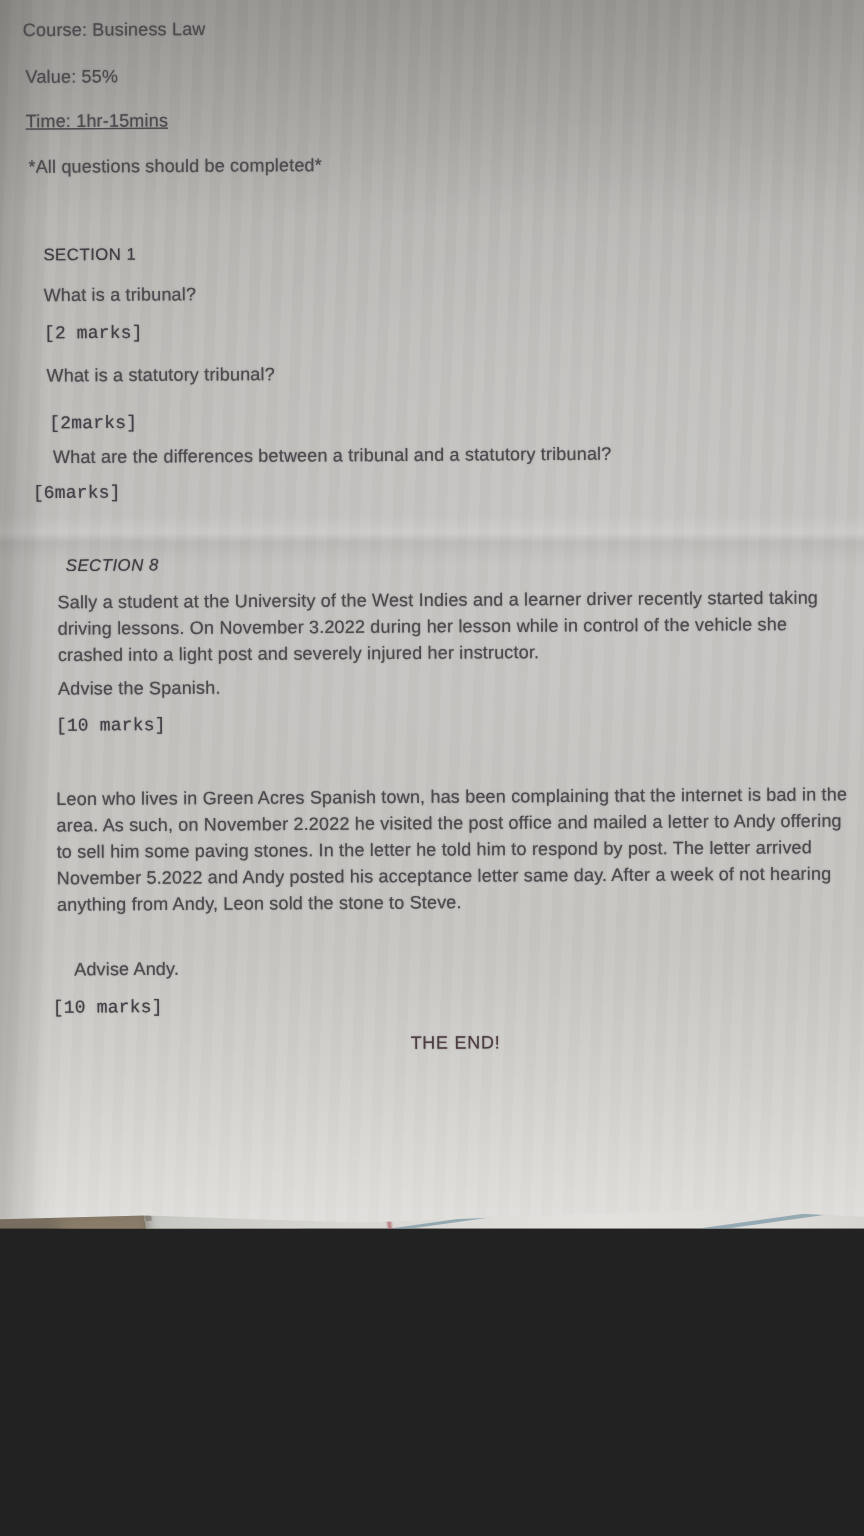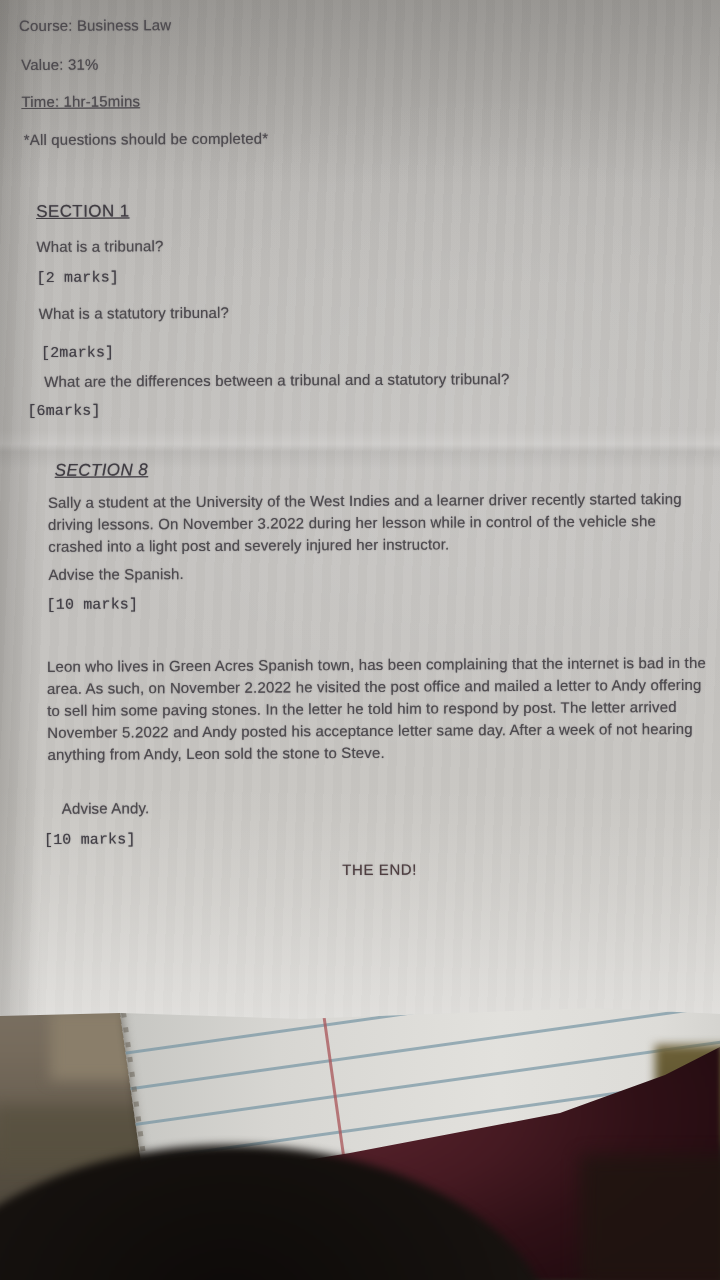--- a/index.html
+++ b/index.html
@@ -1,17 +1,17 @@
 <!DOCTYPE html>
 <html><head>
 <meta charset="utf-8">
 <style>
   html,body{margin:0;padding:0;background:#222;}
   .photo{
-    position:relative;width:720px;height:1280px;overflow:hidden;
+    position:relative;width:720px;height:1024px;overflow:hidden;
     background:#1a1512;
     font-family:"Liberation Sans", sans-serif;
   }
   
   .scene{position:absolute;left:0;top:985px;width:720px;height:295px;overflow:hidden;background:#2a241e;}
   .floor-bg{
     position:absolute;left:-10px;top:0;width:260px;height:300px;
     background:linear-gradient(180deg,#7b7163 0%,#766b5c 22%,#6b6153 40%,#585041 58%,#514a3e 72%,#3c352c 88%,#2f2922 100%);
     filter:blur(4px);
   }
@@ -82,21 +82,21 @@
   }
   .exam-content{
     position:absolute;left:0;top:0;width:720px;height:1024px;
     transform:rotate(-.35deg);
     color:#4e4b4f;
     font-size:15px;line-height:20px;letter-spacing:.15px;
     text-shadow:0 0 1.2px rgba(88,85,90,.85);
   }
   .exam-content p, .exam-content h3{position:absolute;margin:0;font-weight:normal;}
   .marks{font-weight:bold;color:#434047;font-family:Liberation Mono, monospace;}
-  .sec-heading{font-weight:bold;text-decoration:underline;color:#403d43;font-size:17px;letter-spacing:.4px;}
+  .sec-heading{font-weight:bold;color:#403d43;font-size:14px;letter-spacing:.4px;}
   .para{width:652px;line-height:22px;}
   .course{left:22px;top:14px;}
   .value{left:24px;top:53px;}
   .time{left:24px;top:90px;text-decoration:underline;}
   .note{left:26px;top:128px;}
   .s1-heading{left:38px;top:200px;}
   .q1{left:38px;top:235px;}
   .q1m{left:38px;top:267px;}
   .q2{left:40px;top:302px;}
   .q2m{left:42px;top:342px;}
@@ -130,21 +130,21 @@
     <div class="olive-patch"></div>
     <div class="maroon-fabric"></div>
     <div class="corner-dark"></div>
     <div class="knee"></div>
   </div>
 
   <div class="exam-sheet">
     <div class="exam-content">
 
       <p class="course">Course: Business Law</p>
-      <p class="value">Value: 31%</p>
+      <p class="value">Value: 55%</p>
       <p class="time">Time: 1hr-15mins</p>
       <p class="note">*All questions should be completed*</p>
 
       <h3 class="sec-heading s1-heading">SECTION 1</h3>
       <p class="q1">What is a tribunal?</p>
       <p class="q1m marks">[2 marks]</p>
       <p class="q2">What is a statutory tribunal?</p>
       <p class="q2m marks">[2marks]</p>
       <p class="q3">What are the differences between a tribunal and a statutory tribunal?</p>
       <p class="q3m marks">[6marks]</p>

